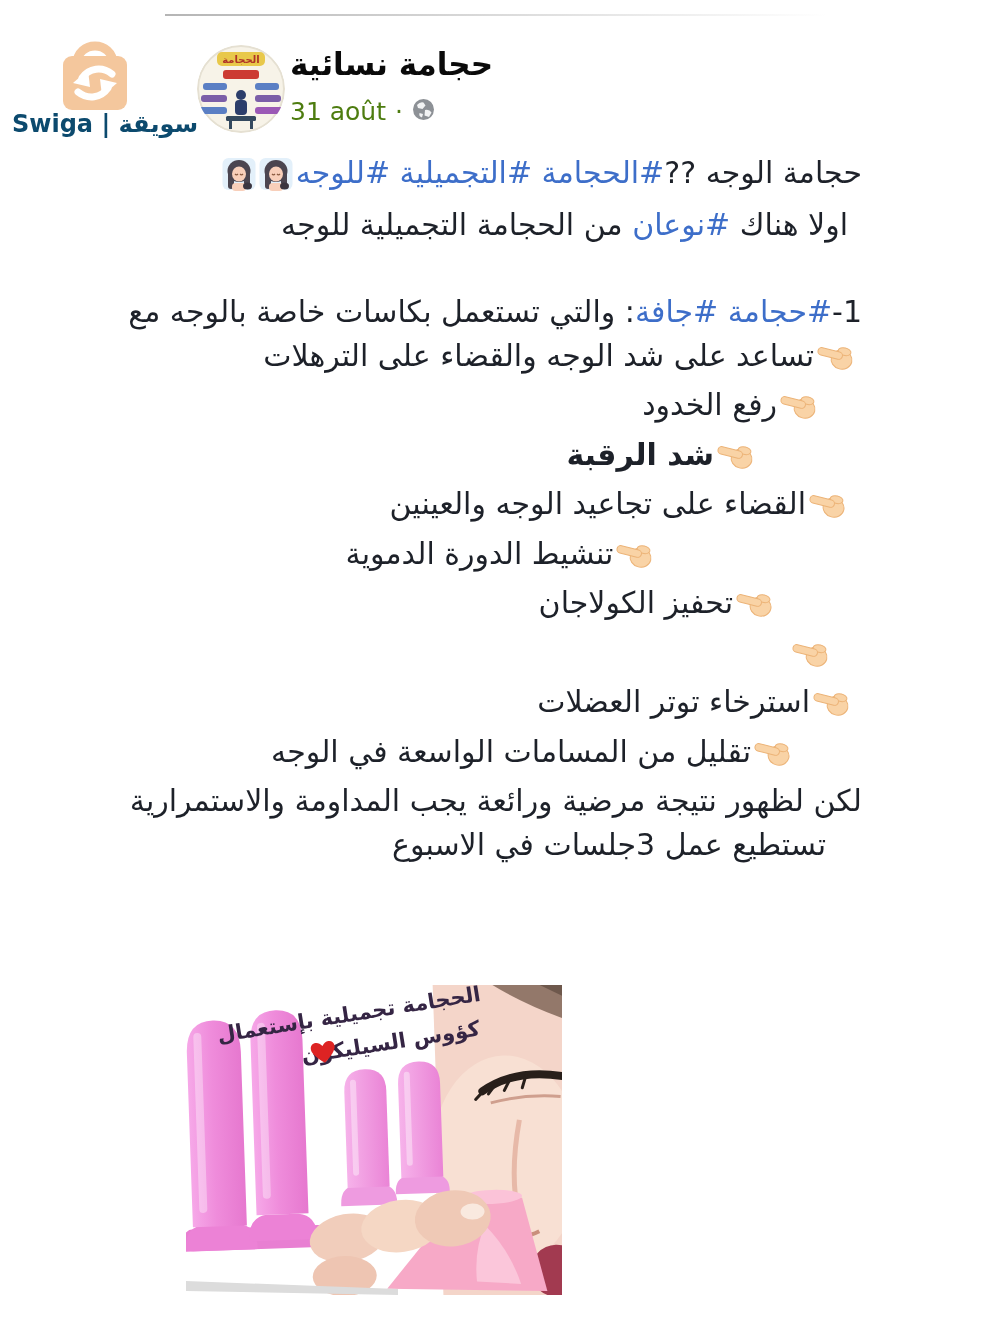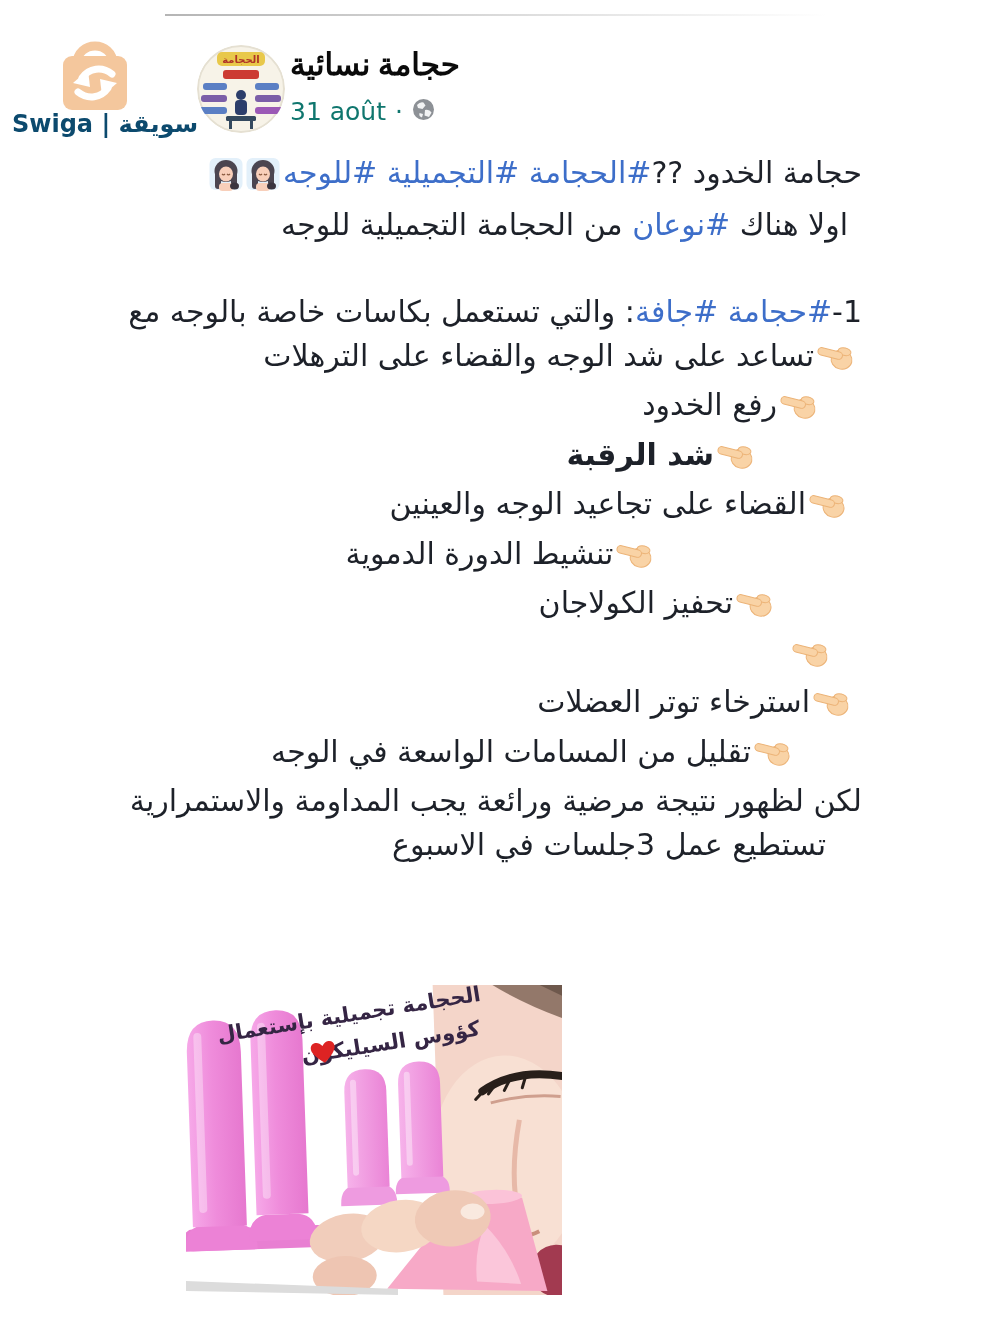--- a/index.html
+++ b/index.html
@@ -13,22 +13,22 @@
   }
   
   .watermark{position:absolute;left:12px;top:24px;width:170px;color:#f4c79d;}
   .wm-bag{position:absolute;left:43px;top:2px;}
   .wm-text{
     position:absolute;left:0;top:86px;width:170px;text-align:left;
     font-weight:bold;font-size:24px;color:#0c4a6e;white-space:nowrap;
   }
   
   .avatar{position:absolute;left:197px;top:45px;width:88px;height:88px;border-radius:50%;overflow:hidden;cursor:pointer;}
-  .page-name{position:absolute;left:290px;top:46px;font-size:31px;font-weight:bold;color:#0a0a0a;cursor:pointer;font-family:Liberation Serif, serif;}
-  .meta{position:absolute;left:290px;top:96px;font-size:25px;color:#0f766e;display:flex;align-items:center;gap:9px;direction:ltr;}
+  .page-name{position:absolute;left:290px;top:46px;font-size:31px;font-weight:bold;color:#0a0a0a;cursor:pointer;}
+  .meta{position:absolute;left:290px;top:96px;font-size:25px;color:#4d7c0f;display:flex;align-items:center;gap:9px;direction:ltr;}
   .meta .globe{display:inline-block;margin-top:2px;}
   
   .post-body{
     position:absolute;left:170px;top:151px;width:692px;
     direction:rtl;text-align:right;font-size:30px;line-height:43.5px;color:#1d2129;
   }
   .line{white-space:nowrap;}
   .hash{color:#3d6ec9;cursor:pointer;}
   .gap{height:44px;}
   .intro-l1{padding-left:0;}
@@ -98,21 +98,21 @@
     <svg width="23" height="23" viewBox="0 0 23 23">
       <circle cx="11.5" cy="11.5" r="10.5" fill="#8d9196"></circle>
       <path d="M5,7 q3,-3.5 6.5,-2.5 l2,3 -3,3.5 -4.5,-1 z" fill="#f2f3f4"></path>
       <path d="M13,12 q4.5,-1 6.5,2.5 l-2.5,4.5 -4.5,-1.5 z" fill="#f2f3f4"></path>
       <path d="M7.5,15 l3.5,1 -1,3.5 q-3.5,-1 -2.5,-4.5 z" fill="#f2f3f4"></path>
     </svg>
   </span>
 </div>
 
 <div class="post-body">
-  <div class="line intro-l1"><span>حجامة الخدود ??</span><span class="hash">#الحجامة #التجميلية #للوجه</span><span class="massage-emoji"><svg width="34" height="34" viewBox="0 0 34 34">
+  <div class="line intro-l1"><span>حجامة الوجه ??</span><span class="hash">#الحجامة #التجميلية #للوجه</span><span class="massage-emoji"><svg width="34" height="34" viewBox="0 0 34 34">
           <rect x="0.5" y="1" width="33" height="32" rx="6" fill="#e3f0fa"></rect>
           <ellipse cx="17" cy="14" rx="11.5" ry="11" fill="#4b4550"></ellipse>
           <rect x="6" y="12" width="6" height="20" rx="3" fill="#4b4550"></rect>
           <rect x="22" y="12" width="6" height="20" rx="3" fill="#4b4550"></rect>
           <ellipse cx="17" cy="17" rx="7" ry="7.5" fill="#f8cfba"></ellipse>
           <path d="M13,17 q1.5,1.7 3,0" stroke="#8a5a40" stroke-width="1.2" fill="none"></path>
           <path d="M18,17 q1.5,1.7 3,0" stroke="#8a5a40" stroke-width="1.2" fill="none"></path>
           <rect x="10" y="26" width="14" height="8" rx="3.5" fill="#f8cfba"></rect>
           <ellipse cx="25.5" cy="29" rx="4.5" ry="3.5" fill="#3a3540"></ellipse>
         </svg></span><span class="massage-emoji"><svg width="34" height="34" viewBox="0 0 34 34">

